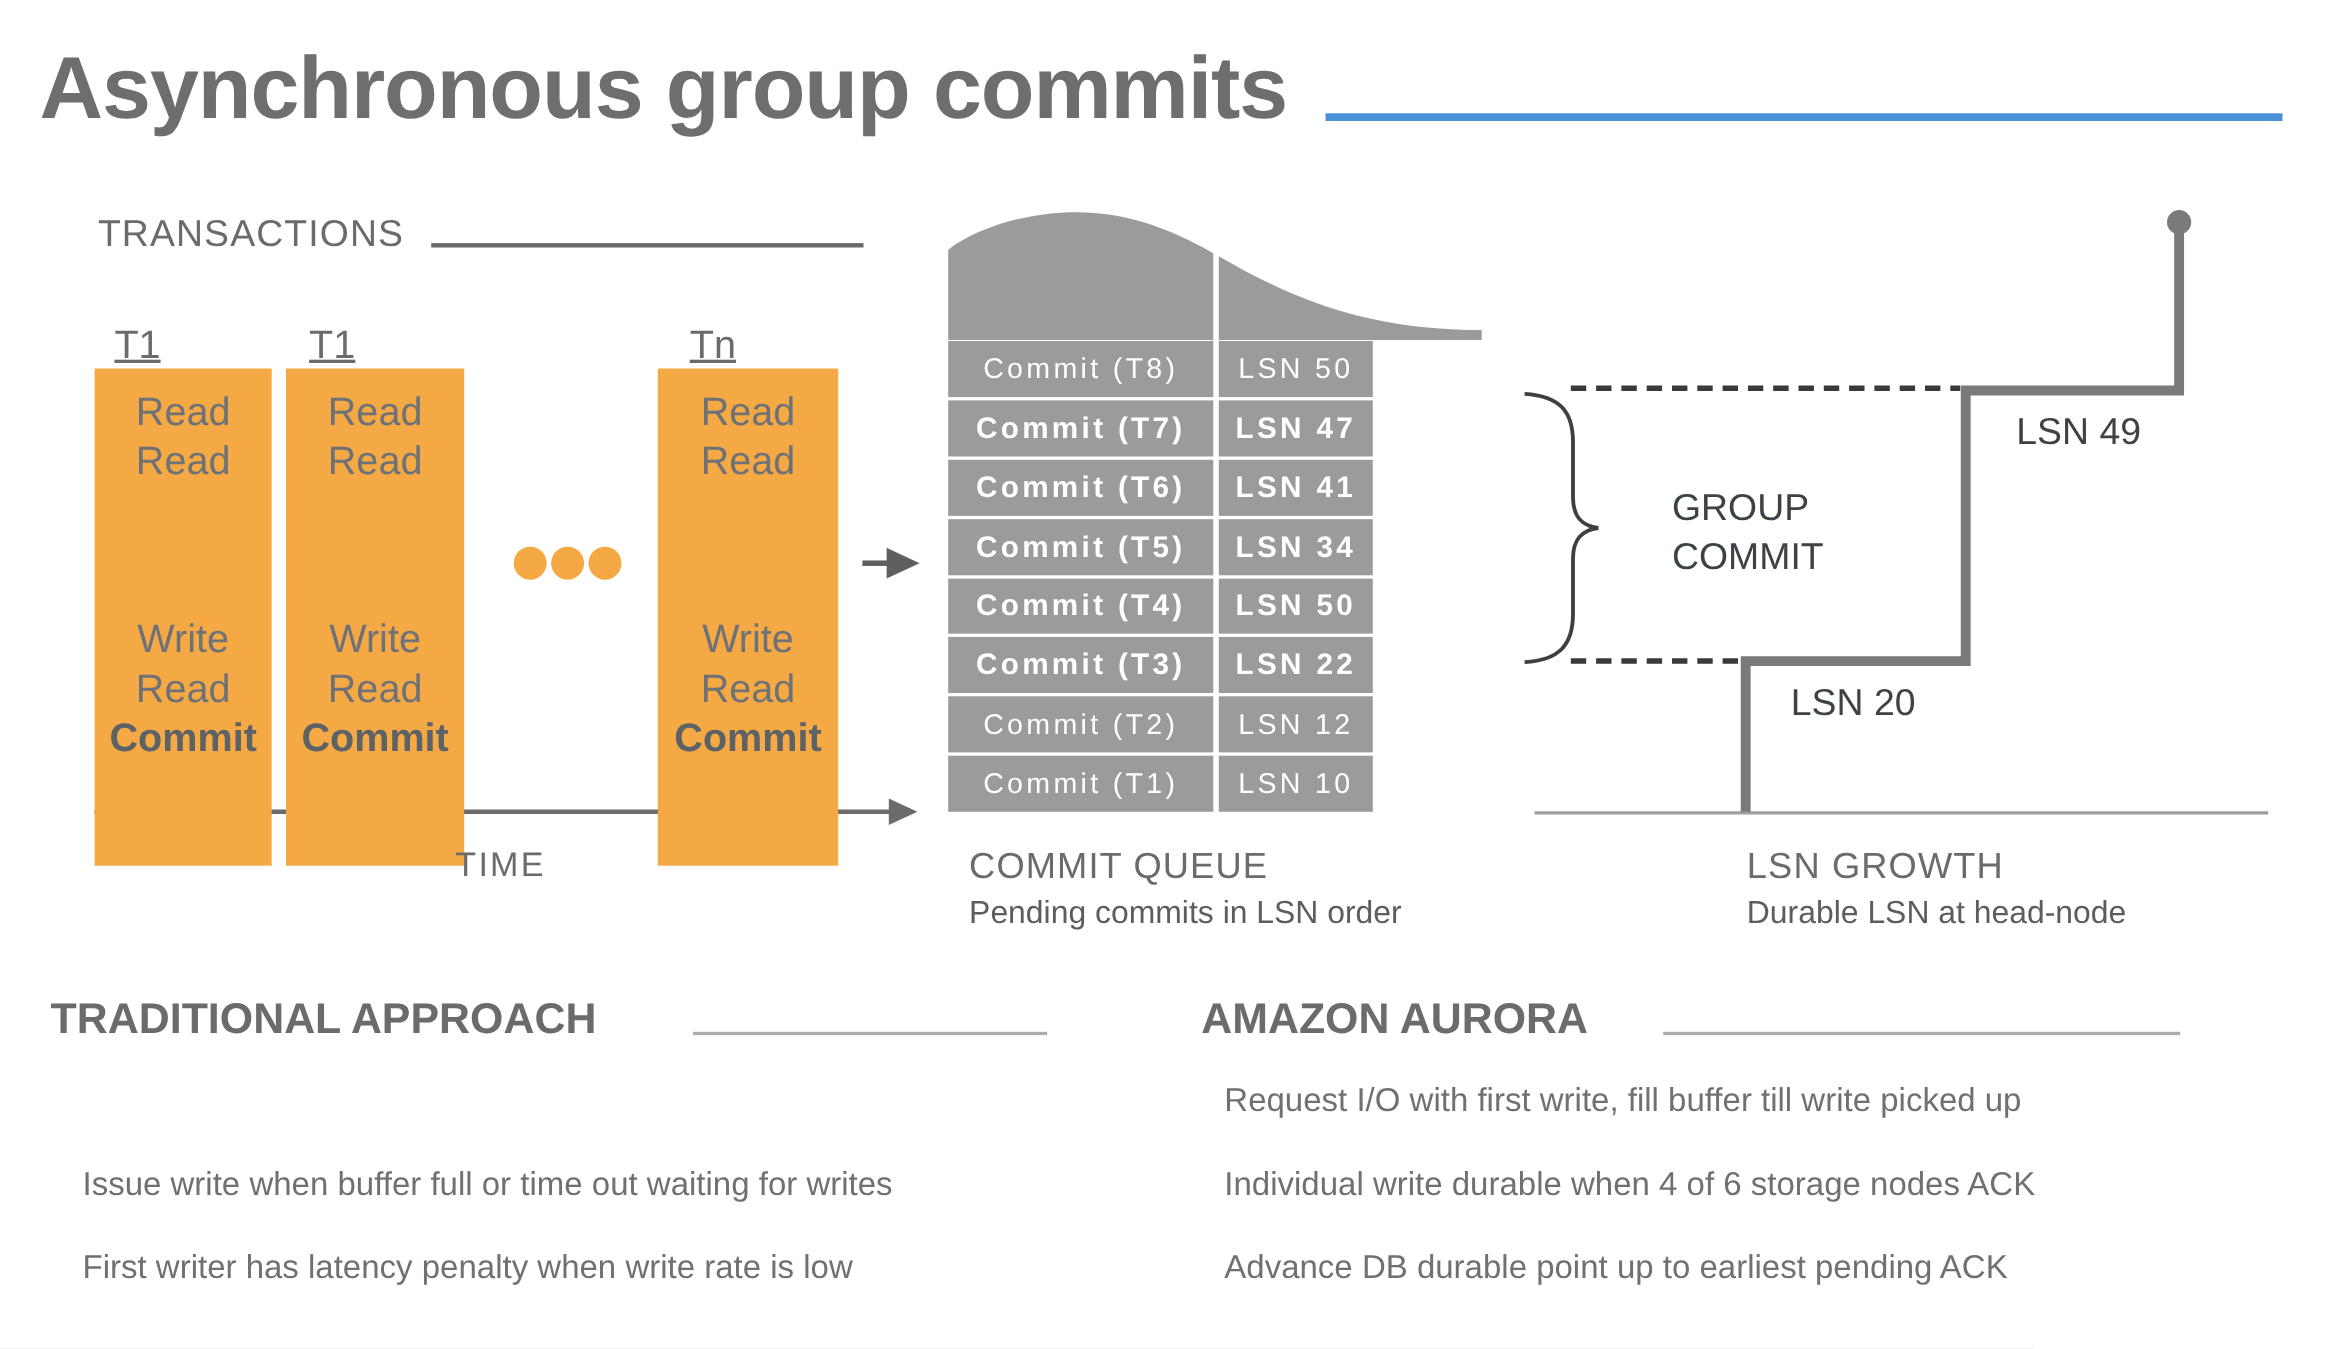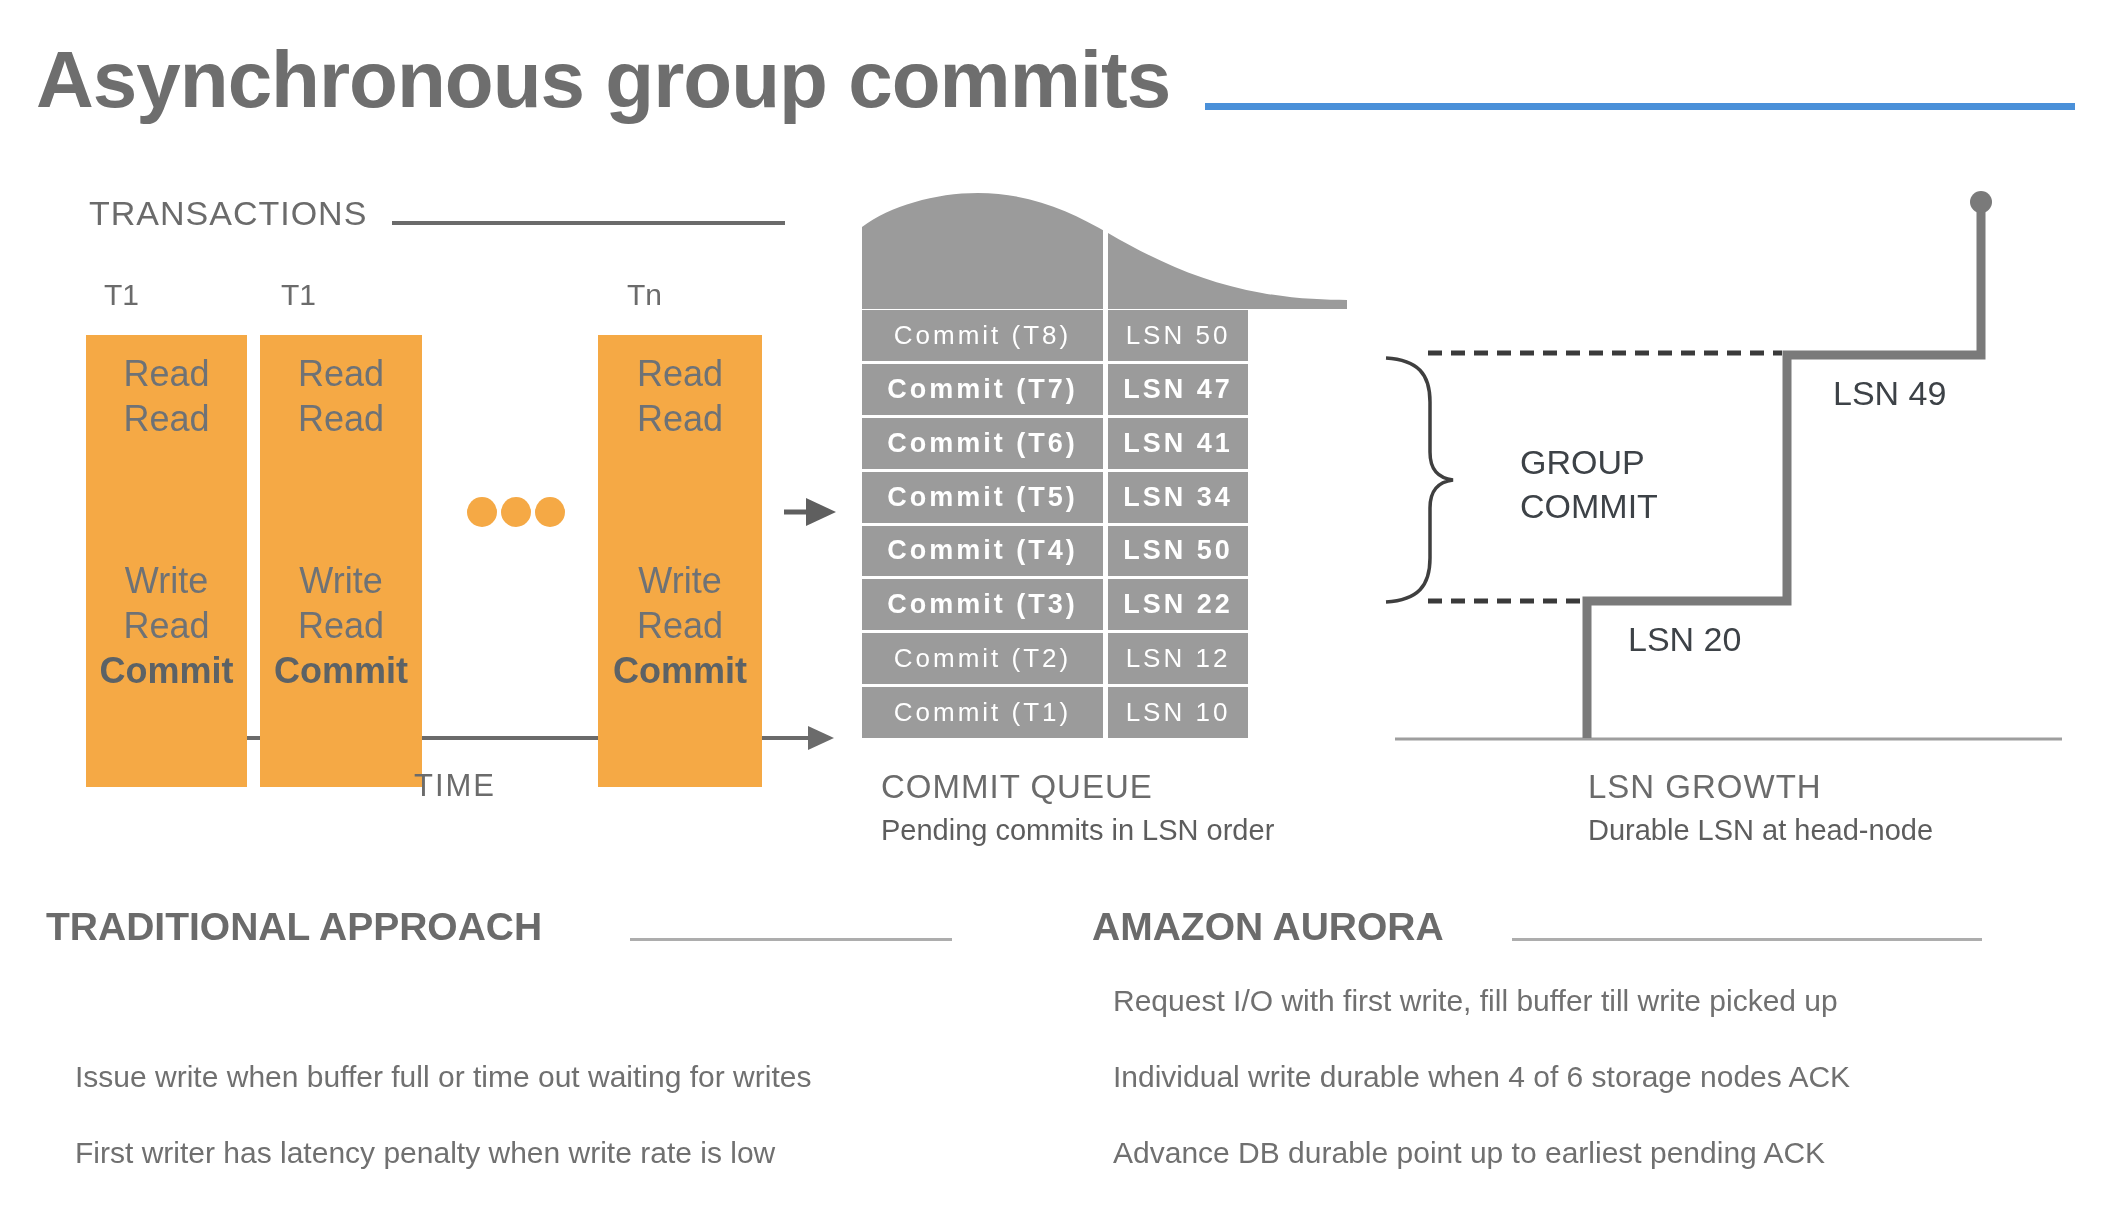--- a/index.html
+++ b/index.html
@@ -26,21 +26,21 @@
   .abs{position:absolute;}
   svg.layer{position:absolute;left:0;top:0;width:2122px;height:1226px;}
 
   
   .title{left:36px;top:34px;font-size:80px;font-weight:bold;color:var(--title-gray);letter-spacing:-1px;white-space:nowrap;}
   .title-underline{left:1205px;top:103px;width:870px;height:7px;background:var(--accent-blue);}
 
   
   .tx-heading{left:89px;top:194px;font-size:34px;color:var(--text-gray);letter-spacing:1px;white-space:nowrap;}
   .tx-underline{left:392px;top:221px;width:393px;height:4px;background:var(--text-gray);}
-  .tx-label{top:278px;font-size:30px;color:var(--text-gray);}
+  .tx-label{top:292px;font-size:36px;color:var(--text-gray);text-decoration:underline;}
   .tx-box{top:335px;height:452px;background:var(--accent-orange);box-sizing:border-box;padding-top:16px;}
   .tx-line{height:45px;display:flex;align-items:center;justify-content:center;font-size:36px;color:var(--box-text);}
   .tx-line.bold{font-weight:bold;color:var(--box-text-bold);}
   .tx-gap{height:117px;}
   .time-label{left:385px;top:768px;width:140px;text-align:center;font-size:31px;letter-spacing:2px;color:var(--text-gray);}
 
   
   .queue-rows{left:862px;top:310px;width:386px;height:428px;display:flex;flex-direction:column;gap:3px;justify-content:space-between;}
   .q-row{flex:1;display:flex;gap:5px;}
   .q-cell{background:var(--diagram-gray);color:#ffffff;display:flex;align-items:center;justify-content:center;

